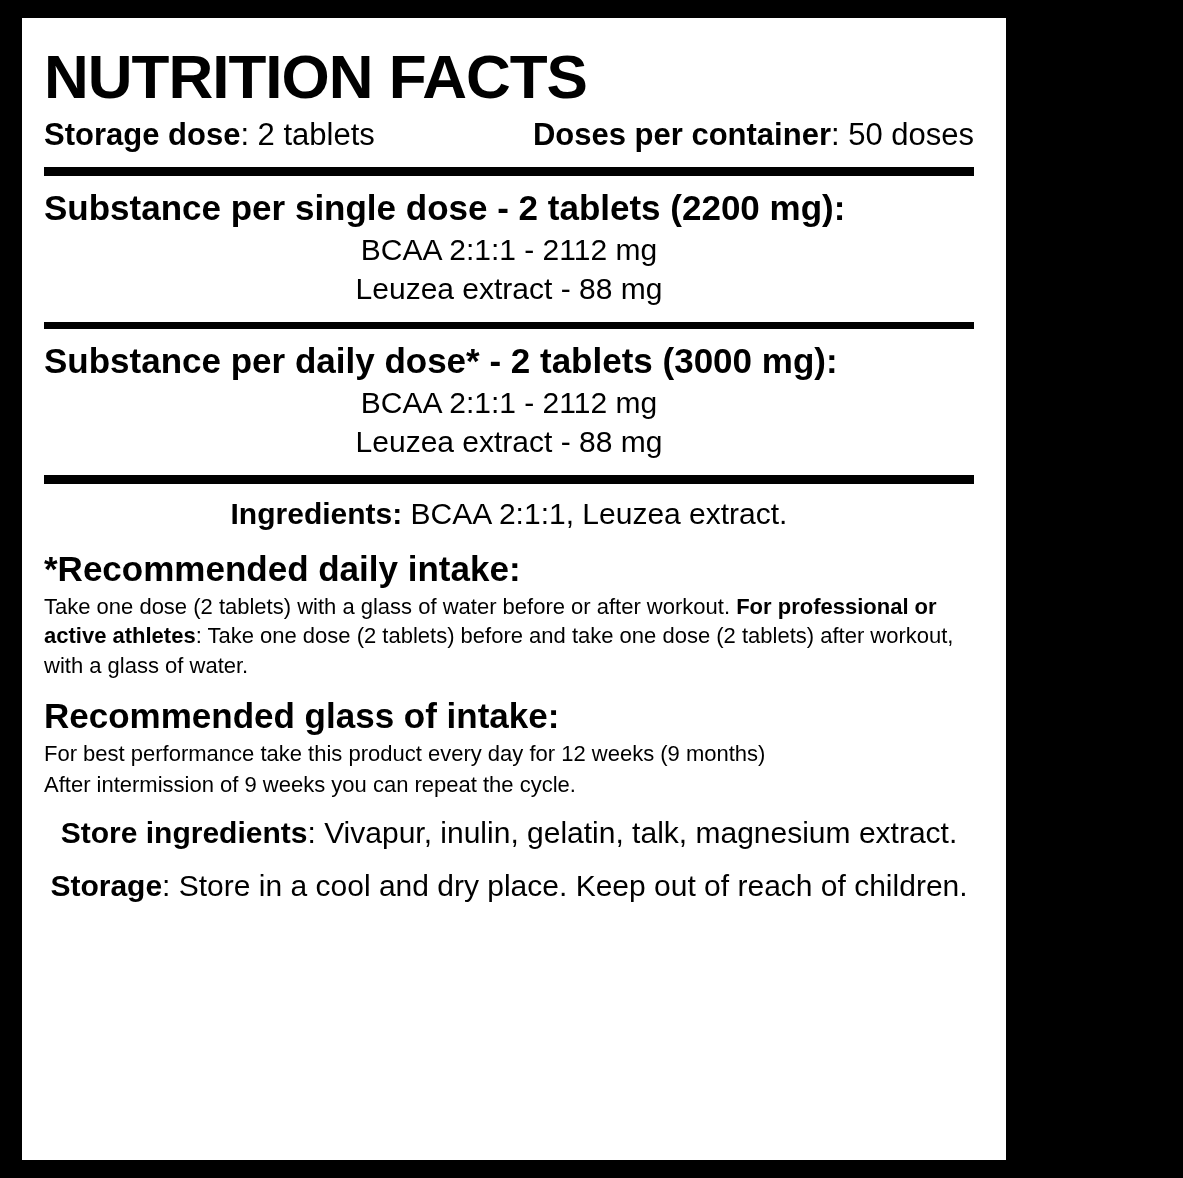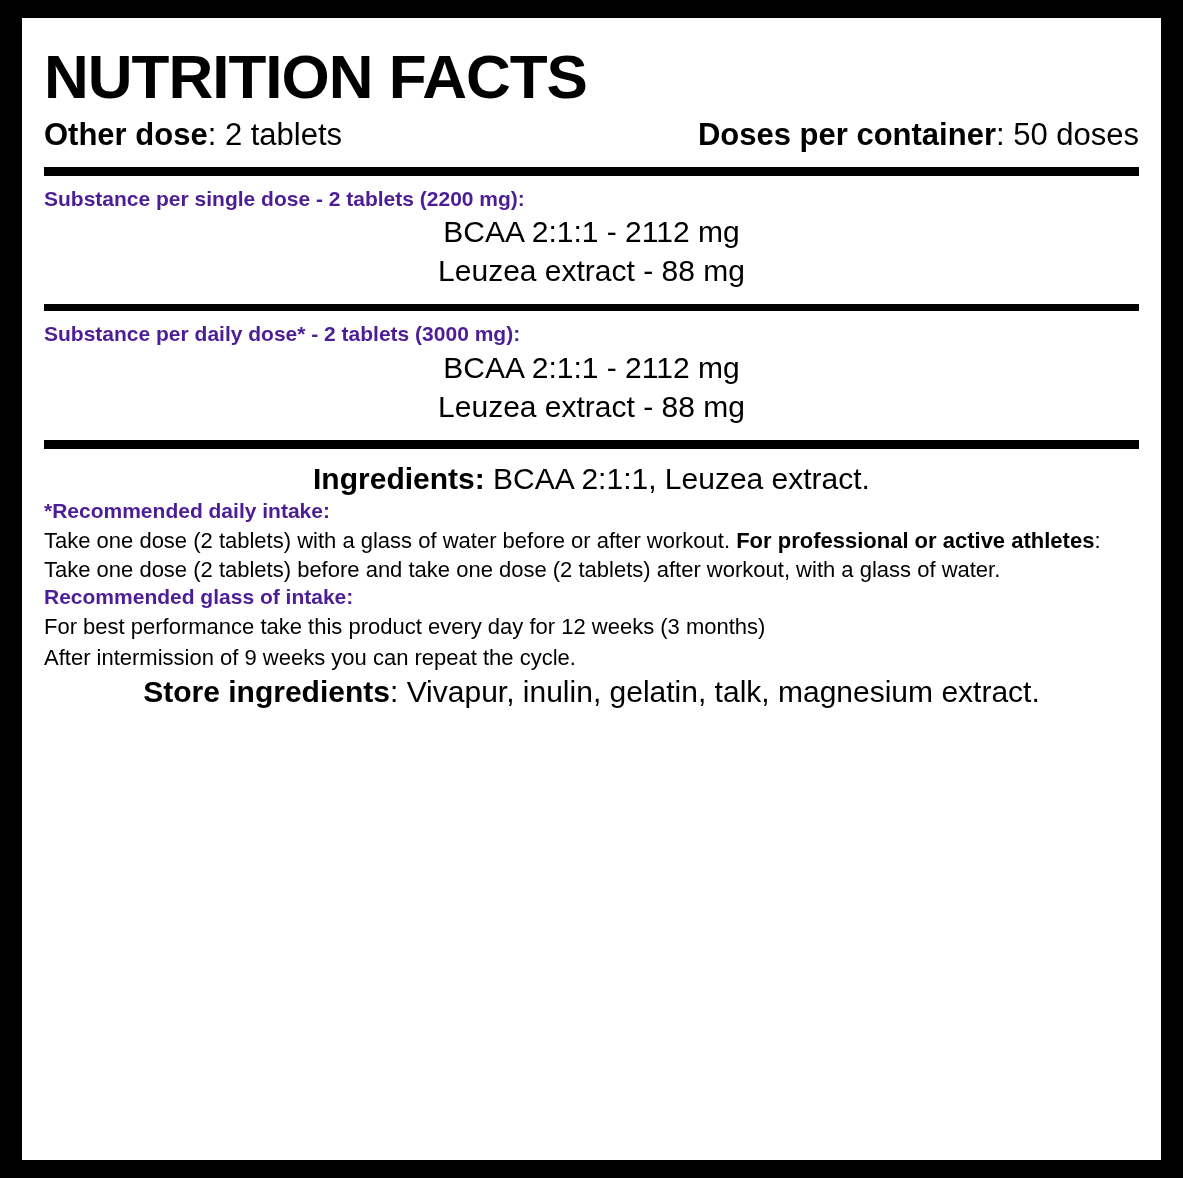--- a/index.html
+++ b/index.html
@@ -10,25 +10,25 @@
   body {
     width: 1183px;
     height: 1178px;
     font-family: "Liberation Sans", sans-serif;
     overflow: hidden;
   }
   .panel {
     position: absolute;
     left: 22px;
     top: 18px;
-    width: 1139px;
+    width: 984px;
     height: 1142px;
     background: #ffffff;
     box-sizing: border-box;
-    padding: 20px 22px 10px 22px;
+    padding: 20px 32px 10px 22px;
   }
   .title {
     font-size: 62px;
     font-weight: bold;
     letter-spacing: -1px;
     line-height: 1.0;
     margin: 8px 0 2px 0;
     color: #000;
   }
   .dose-row {
@@ -43,51 +43,52 @@
   .dose-row .lbl { font-weight: bold; }
   .rule-thick {
     border-top: 9px solid #000;
     margin: 14px 0 10px 0;
   }
   .rule-med {
     border-top: 7px solid #000;
     margin: 14px 0 10px 0;
   }
   .sect-head {
-    font-size: 21px;
+    font-size: 35px;
     font-weight: bold;
     line-height: 1.25;
-    color: #4c1d95;
+    color: #000000;
   }
   .line {
     font-size: 30px;
     line-height: 1.3;
     color: #000;
     text-align: center;
   }
   .para {
     font-size: 22px;
     line-height: 1.32;
     color: #000;
     margin-top: 4px;
   }
   .block {
+    margin-top: 14px;
   }
   .tight { margin-top: 2px; }
   .b { font-weight: bold; }
 </style>
 </head>
 <body>
 
 <div class="panel">
 
   <div class="title">NUTRITION FACTS</div>
 
   <div class="dose-row">
-    <div><span class="lbl">Other dose</span><span>: 2 tablets</span></div>
+    <div><span class="lbl">Storage dose</span><span>: 2 tablets</span></div>
     <div><span class="lbl">Doses per container</span><span>: 50 doses</span></div>
   </div>
 
   <div class="rule-thick"></div>
 
   <div>
     <div class="sect-head">Substance per single dose - 2 tablets (2200 mg):</div>
     <div class="line">BCAA 2:1:1 - 2112 mg</div>
     <div class="line">Leuzea extract - 88 mg</div>
   </div>
@@ -104,22 +105,25 @@
 
   <div class="line"><span class="b">Ingredients:</span><span> BCAA 2:1:1, Leuzea extract.</span></div>
 
   <div class="block">
     <div class="sect-head">*Recommended daily intake:</div>
     <div class="para tight"><span>Take one dose (2 tablets) with a glass of water before or after workout. </span><span class="b">For professional or active athletes</span><span>: Take one dose (2 tablets) before and take one dose (2 tablets) after workout, with a glass of water.</span></div>
   </div>
 
   <div class="block">
     <div class="sect-head">Recommended glass of intake:</div>
-    <div class="para tight">For best performance take this product every day for 12 weeks (3 months)</div>
+    <div class="para tight">For best performance take this product every day for 12 weeks (9 months)</div>
     <div class="para tight">After intermission of 9 weeks you can repeat the cycle.</div>
   </div>
 
   <div class="block">
     <div class="line"><span class="b">Store ingredients</span><span>: Vivapur, inulin, gelatin, talk, magnesium extract.</span></div>
   </div>
 
+  <div class="block">
+    <div class="line"><span class="b">Storage</span><span>: Store in a cool and dry place. Keep out of reach of children.</span></div>
+  </div>
 
 </div>
 
 </body></html>

